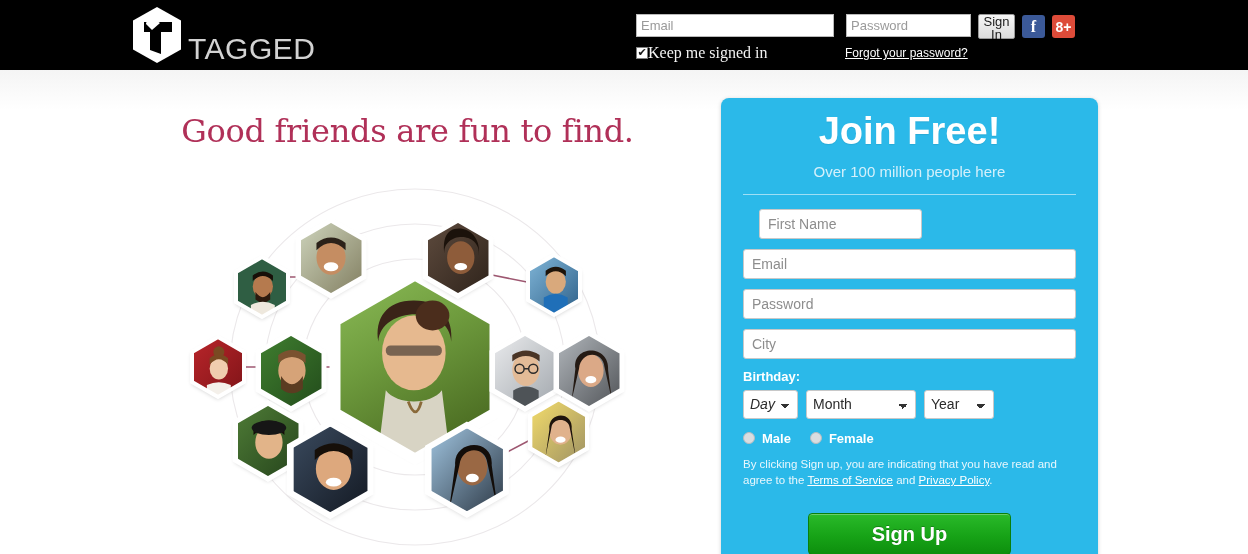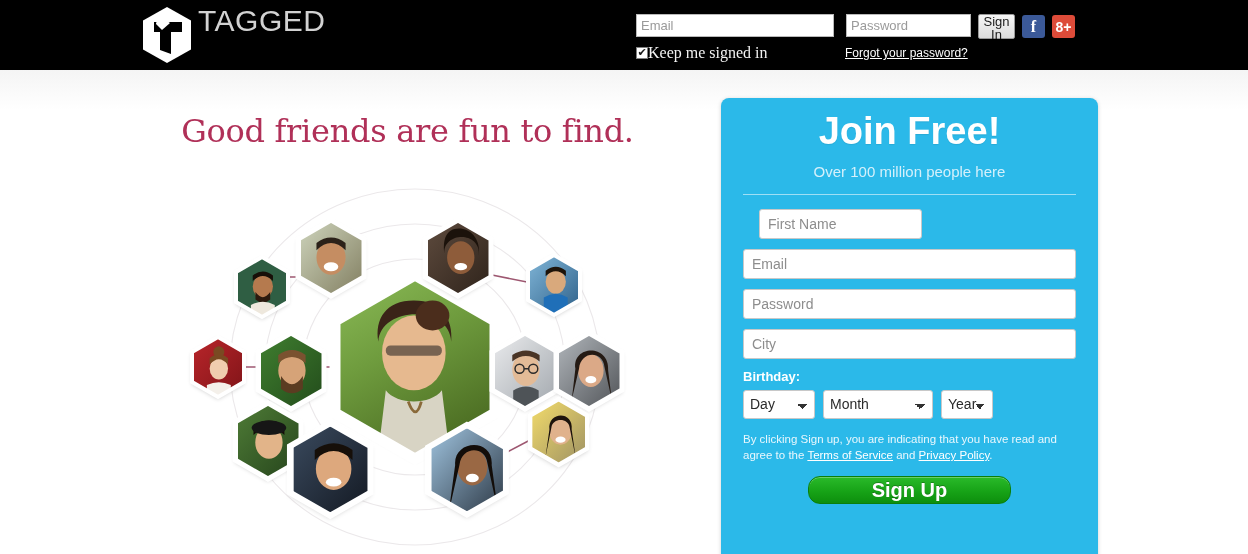--- a/index.html
+++ b/index.html
@@ -14,22 +14,22 @@
   }
 
   
   .header {
     position: absolute; top: 0; left: 0;
     width: 1248px; height: 70px;
     background: #000000;
     z-index: 20;
   }
   .logo-wrap {
-    position: absolute; left: 140px; top: 6px;
-    display: flex; align-items: flex-start; gap: 4px;
+    position: absolute; left: 130px; top: 6px;
+    display: flex; align-items: flex-end; gap: 4px;
   }
   .logo-mark { width: 54px; height: 58px; display:block; }
   .logo-text {
     color: #d2d2d2; font-size: 30px; letter-spacing: 0.5px;
     font-family: "Liberation Sans", sans-serif; font-weight: 400;
     line-height: 1;
   }
 
   .login-area { position: absolute; left: 636px; top: 14px; }
   .login-row1 { display: flex; align-items: flex-start; gap: 0; }
@@ -135,43 +135,43 @@
   .sel {
     height: 29px; border: 1px solid #c8c8c8; border-radius: 3px;
     background: #fff; font-size: 14px; color: #2b2b2b; padding: 0 4px 0 6px;
     font-family: "Liberation Sans", sans-serif;
     appearance: none; -webkit-appearance: none; cursor: pointer;
     background-image: linear-gradient(45deg, transparent 50%, #333 50%), linear-gradient(135deg, #333 50%, transparent 50%);
     background-position: calc(100% - 12px) 13px, calc(100% - 7px) 13px;
     background-size: 5px 5px, 5px 5px;
     background-repeat: no-repeat;
   }
-  .sel-day { width: 72px; }
+  .sel-day { width: 55px; font-style: italic; }
   .sel-month { width: 110px; }
-  .sel-year { width: 52px; }
+  .sel-year { width: 70px; }
   .gender-row { display: flex; align-items: center; gap: 7px; margin-bottom: 10px; }
   .radio {
     width: 12px; height: 12px; border-radius: 50%;
     background: #d9dde0; border: 1px solid #b7bcc0; cursor: pointer;
     display: inline-block;
   }
   .gender-lbl {
     color: #ffffff; font-size: 13px; font-weight: bold;
     font-family: "Liberation Sans", sans-serif; margin-right: 12px;
   }
   .terms {
     color: #e8f7fd; font-size: 11.5px; line-height: 1.45;
     font-family: "Liberation Sans", sans-serif;
   }
   .terms a { color: #ffffff; text-decoration: underline; cursor: pointer; }
   .btn-signup {
-    display: block; margin: 12px auto 0 auto;
-    width: 203px; height: 28px;
+    display: block; margin: 24px auto 0 auto;
+    width: 203px; height: 42px;
     background: linear-gradient(to bottom, #2aba2a 0%, #17a317 55%, #0d8f0d 100%);
-    border: 1px solid #0b7f0b; border-radius: 12px;
+    border: 1px solid #0b7f0b; border-radius: 4px;
     color: #ffffff; font-size: 20px; font-weight: bold; cursor: pointer;
     font-family: "Liberation Sans", sans-serif;
     text-shadow: 0 -1px 0 rgba(0,0,0,0.25);
     box-shadow: inset 0 1px 0 rgba(255,255,255,0.3);
   }
 </style>
 </head>
 <body>
 
 <div class="header">
@@ -517,20 +517,26 @@
         <option>Day</option>
       </select>
       <select class="sel sel-month">
         <option>Month</option>
       </select>
       <select class="sel sel-year">
         <option>Year</option>
       </select>
     </div>
 
+    <div class="gender-row">
+      <span class="radio"></span>
+      <span class="gender-lbl">Male</span>
+      <span class="radio"></span>
+      <span class="gender-lbl">Female</span>
+    </div>
 
     <div class="terms">
       <span>By clicking Sign up, you are indicating that you have read and agree to the </span><a>Terms of Service</a><span> and </span><a>Privacy Policy</a><span>.</span>
     </div>
 
     <button class="btn-signup">Sign Up</button>
   </div>
 </div>
 
 </body></html>

